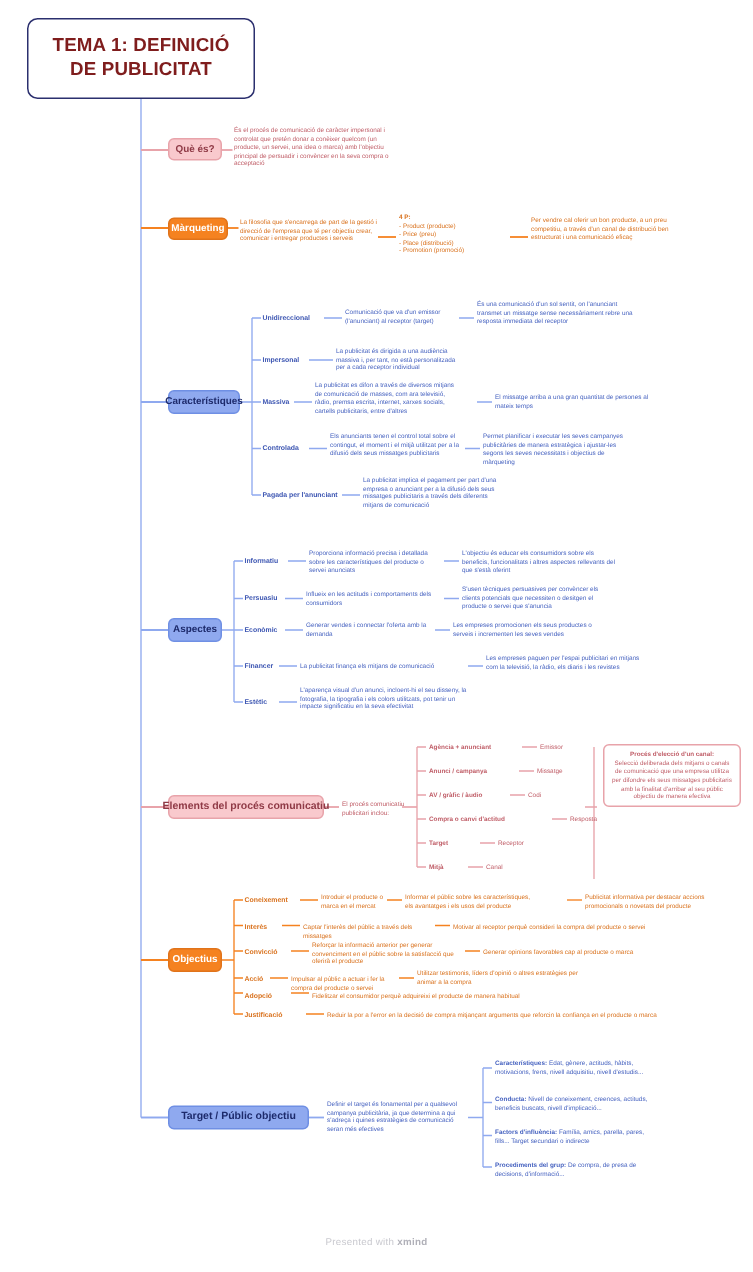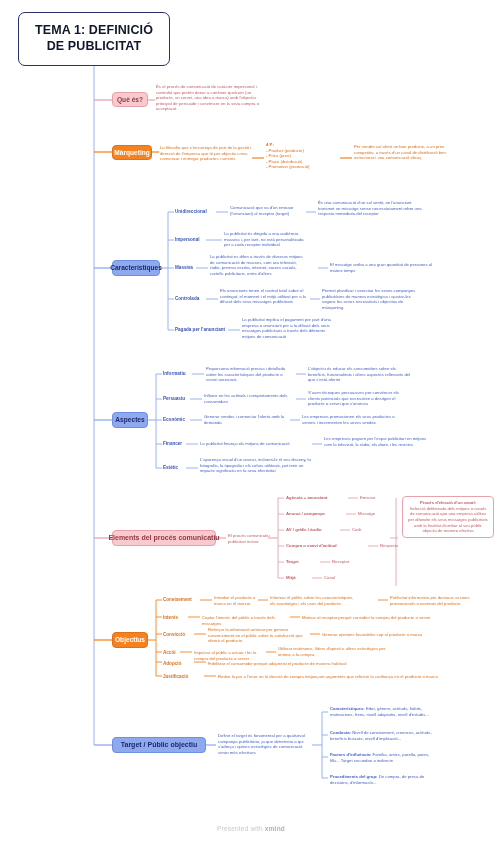--- a/index.html
+++ b/index.html
@@ -25,21 +25,21 @@
     position: absolute;
     left: 18px; top: 12px;
     width: 152px; height: 54px;
     border: 1.6px solid #2b2f6e;
     border-radius: 7px;
     background: #ffffff;
     display: flex; align-items: center; justify-content: center;
     text-align: center;
     font-size: 12.5px; font-weight: 700; letter-spacing: .1px;
     line-height: 1.25;
-    color: #0f172a;
+    color: #7f1d1d;
     padding: 2px 6px;
   }
 
   
   .pill {
     position: absolute;
     border-radius: 4px;
     display: flex; align-items: center; justify-content: center;
     text-align: center;
     font-size: 6.6px; font-weight: 700;

